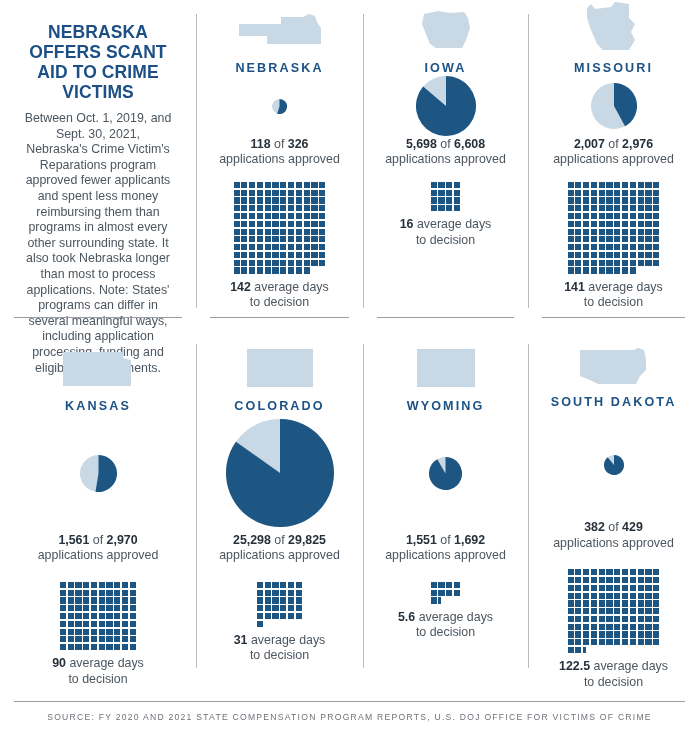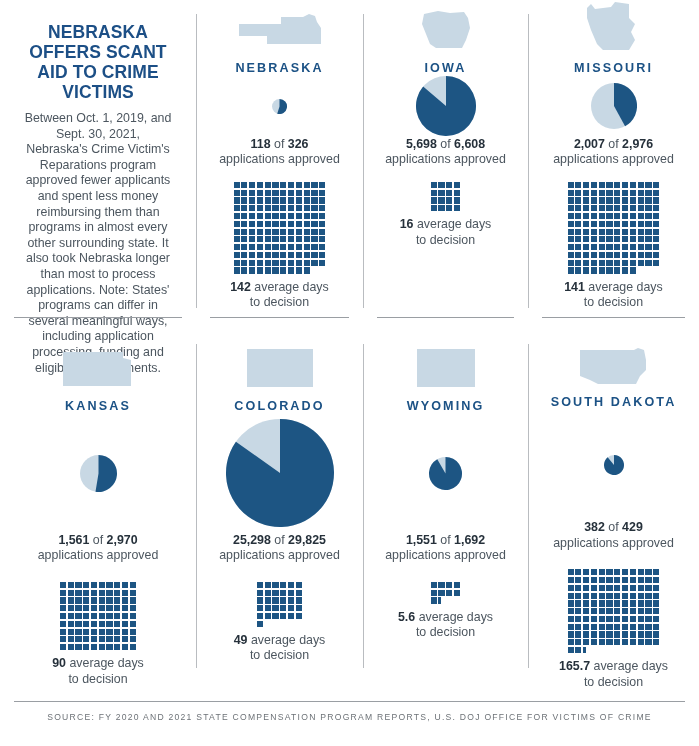--- a/index.html
+++ b/index.html
@@ -636,21 +636,21 @@
               <span class="dot" style="width:6.2px;height:6.2px;"></span>
               <span class="dot" style="width:6.2px;height:6.2px;"></span>
               <span class="dot" style="width:6.2px;height:6.2px;"></span>
               <span class="dot" style="width:6.2px;height:6.2px;"></span>
               <span class="dot" style="width:6.2px;height:6.2px;"></span>
               <span class="dot" style="width:6.2px;height:6.2px;"></span>
               <span class="dot" style="width:6.2px;height:6.2px;"></span>
             </div>
           </div>
           <div class="days">
-            <div><b>49</b> <span>average days</span></div>
+            <div><b>31</b> <span>average days</span></div>
             <div>to decision</div>
           </div>
         </div>
       </div>
     <div class="cell row2 divL" id="c5">
         <div class="panel">
           <div class="mapwrap">
             <svg width="62" height="44" viewBox="0 0 62 44">
               <path d="M2,3 L60,3 L60,41 L2,41 Z" fill="#c8d8e4"></path>
             </svg>
@@ -825,21 +825,21 @@
               <span class="dot" style="width:6.2px;height:6.2px;"></span>
               <span class="dot" style="width:6.2px;height:6.2px;"></span>
               <span class="dot" style="width:6.2px;height:6.2px;"></span>
               <span class="dot" style="width:6.2px;height:6.2px;"></span>
               <span class="dot" style="width:6.2px;height:6.2px;"></span>
               <span class="dot" style="width:6.2px;height:6.2px;"></span>
               <span class="dot half" style="width:6.2px;height:6.2px;"></span>
             </div>
           </div>
           <div class="days">
-            <div><b>165.7</b> <span>average days</span></div>
+            <div><b>122.5</b> <span>average days</span></div>
             <div>to decision</div>
           </div>
         </div>
       </div>
   </div>
 
   <div class="footrule"></div>
   <div class="source">SOURCE: FY 2020 AND 2021 STATE COMPENSATION PROGRAM REPORTS, U.S. DOJ OFFICE FOR VICTIMS OF CRIME</div>
 </div>
 

